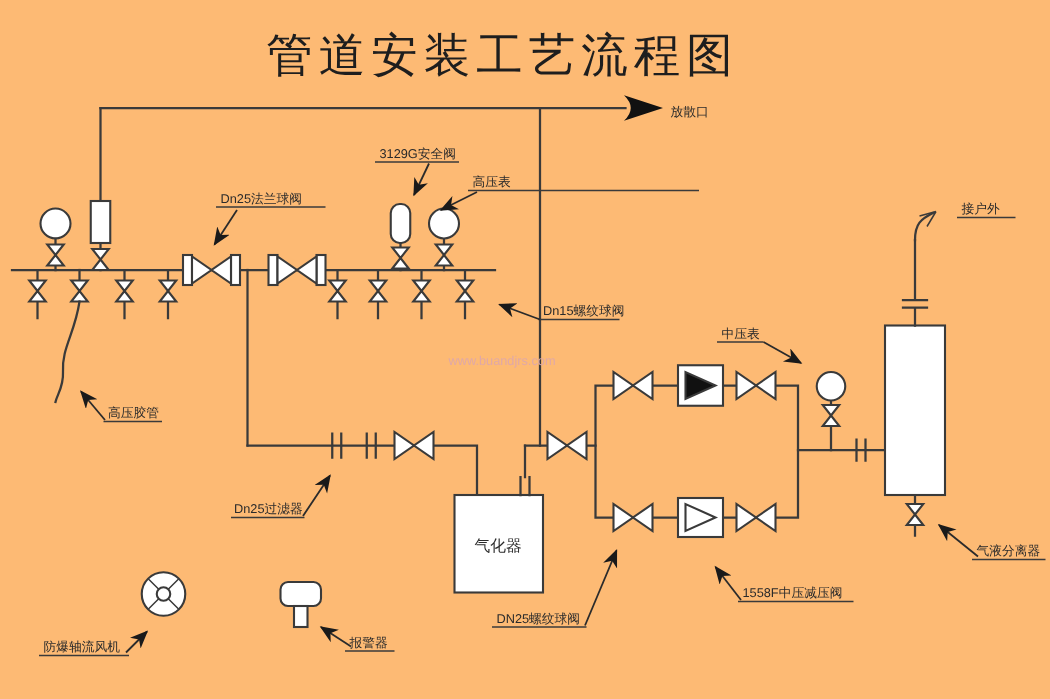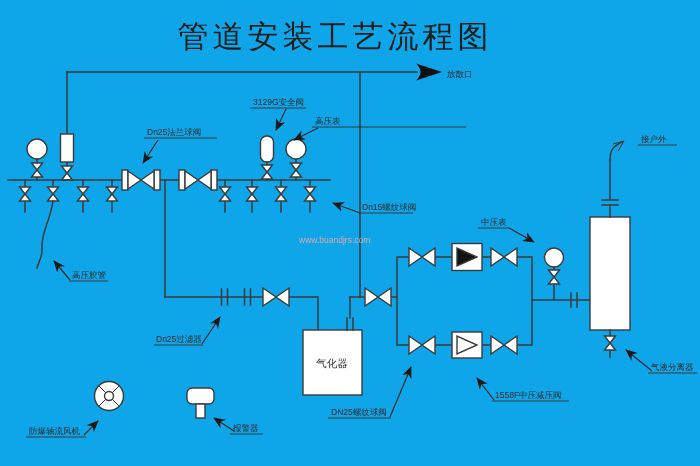--- a/index.html
+++ b/index.html
@@ -1,17 +1,17 @@
 <!DOCTYPE html>
 <html><head>
 <meta charset="utf-8">
 <style>
   html,body{margin:0;padding:0;background:#fff;}
   .stage{
-    width:700px;height:466px;background:#0ea5e9;position:relative;overflow:hidden;
+    width:700px;height:466px;background:#fdba74;position:relative;overflow:hidden;
     font-family:"Liberation Sans","DejaVu Sans",sans-serif;
   }
   svg{display:block;}
   text{fill:#2b2b2b;font-family:"Liberation Sans","DejaVu Sans",sans-serif;}
   .title-text{
     font-family:"Liberation Serif","DejaVu Serif",serif;
     font-size:31px;letter-spacing:4px;fill:#1e1e1e;font-weight:500;
   }
   .lbl{font-size:8.5px;}
   .box-lbl{font-size:10.5px;}

